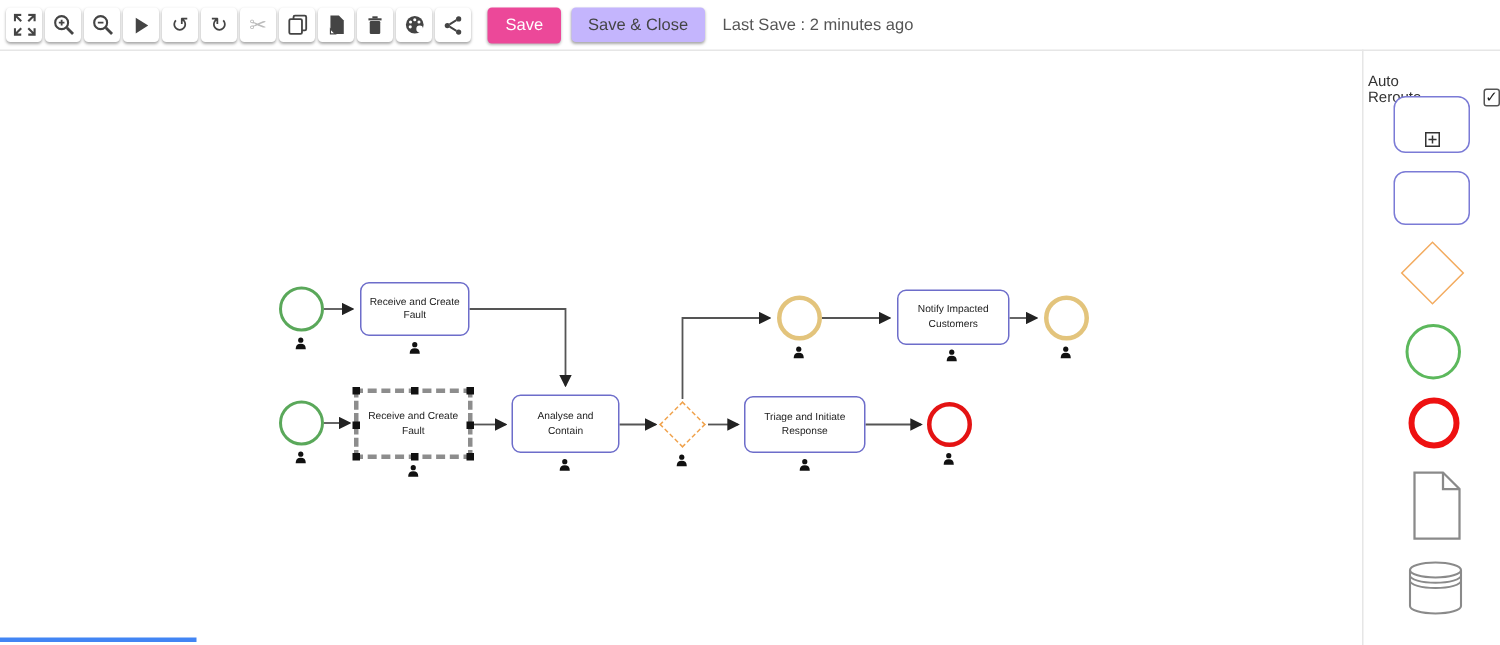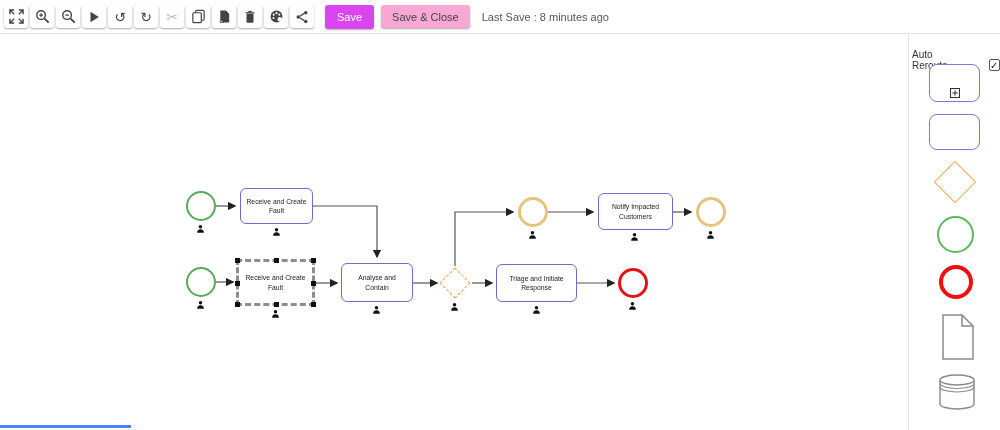--- a/index.html
+++ b/index.html
@@ -8,24 +8,24 @@
 
   
   .toolbar{position:absolute;top:0;left:0;height:33px;display:flex;align-items:center;
     padding-left:4px;gap:2px;z-index:5;}
   .tb{width:24px;height:23px;background:#fff;border-radius:3px;
     box-shadow:0 1px 2px rgba(0,0,0,.35);display:flex;align-items:center;justify-content:center;
     cursor:pointer;flex:0 0 auto;}
   .tb svg{display:block;}
   .glyph{font-family:"DejaVu Sans",sans-serif;font-size:14px;color:#444;line-height:1;}
   .glyph.dis{color:#bbb;}
-  .btn-save{margin-left:9px;height:24px;padding:0 12px;background:#d946ef;color:#fff;
+  .btn-save{margin-left:9px;height:24px;padding:0 12px;background:#ec4899;color:#fff;
     border:none;border-radius:3px;font-size:11px;display:flex;align-items:center;
     box-shadow:0 1px 2px rgba(0,0,0,.3);cursor:pointer;font-family:inherit;}
-  .btn-plain{margin-left:5px;height:23px;padding:0 11px;background:#f9a8d4;color:#444;
+  .btn-plain{margin-left:5px;height:23px;padding:0 11px;background:#c4b5fd;color:#444;
     border:none;border-radius:3px;font-size:11px;display:flex;align-items:center;
     box-shadow:0 1px 2px rgba(0,0,0,.35);cursor:pointer;font-family:inherit;white-space:nowrap;}
   .last-save{margin-left:10px;font-size:11px;color:#555;white-space:nowrap;}
 
   .hr-divider{position:absolute;top:33px;left:0;width:1000px;height:1px;background:#e6e6e6;}
   .vr-divider{position:absolute;top:33px;left:908px;width:1px;height:397px;background:#e6e6e6;}
 
   
   .auto-reroute{position:absolute;top:49px;left:912px;display:flex;align-items:flex-end;gap:21px;
     font-size:10px;color:#333;}
@@ -155,21 +155,21 @@
           <circle cx="12.3" cy="3" r="2" fill="#444"></circle>
             <circle cx="12.3" cy="13" r="2" fill="#444"></circle>
           <circle cx="3.7" cy="8" r="2" fill="#444"></circle>
           <path d="M5.4,7.1 L10.6,3.9 M5.4,8.9 L10.6,12.1" stroke="#444" stroke-width="1.5"></path>
         </svg>
       </span>
     </div>
 
     <button class="btn-save">Save</button>
     <button class="btn-plain">Save &amp; Close</button>
-    <span class="last-save">Last Save : 8 minutes ago</span>
+    <span class="last-save">Last Save : 2 minutes ago</span>
   </div>
 
   <div class="hr-divider"></div>
   <div class="vr-divider"></div>
 
   <div class="auto-reroute">
     <span>Auto Reroute</span>
     <span class="cbx">
       <span>✓</span>
     </span>

